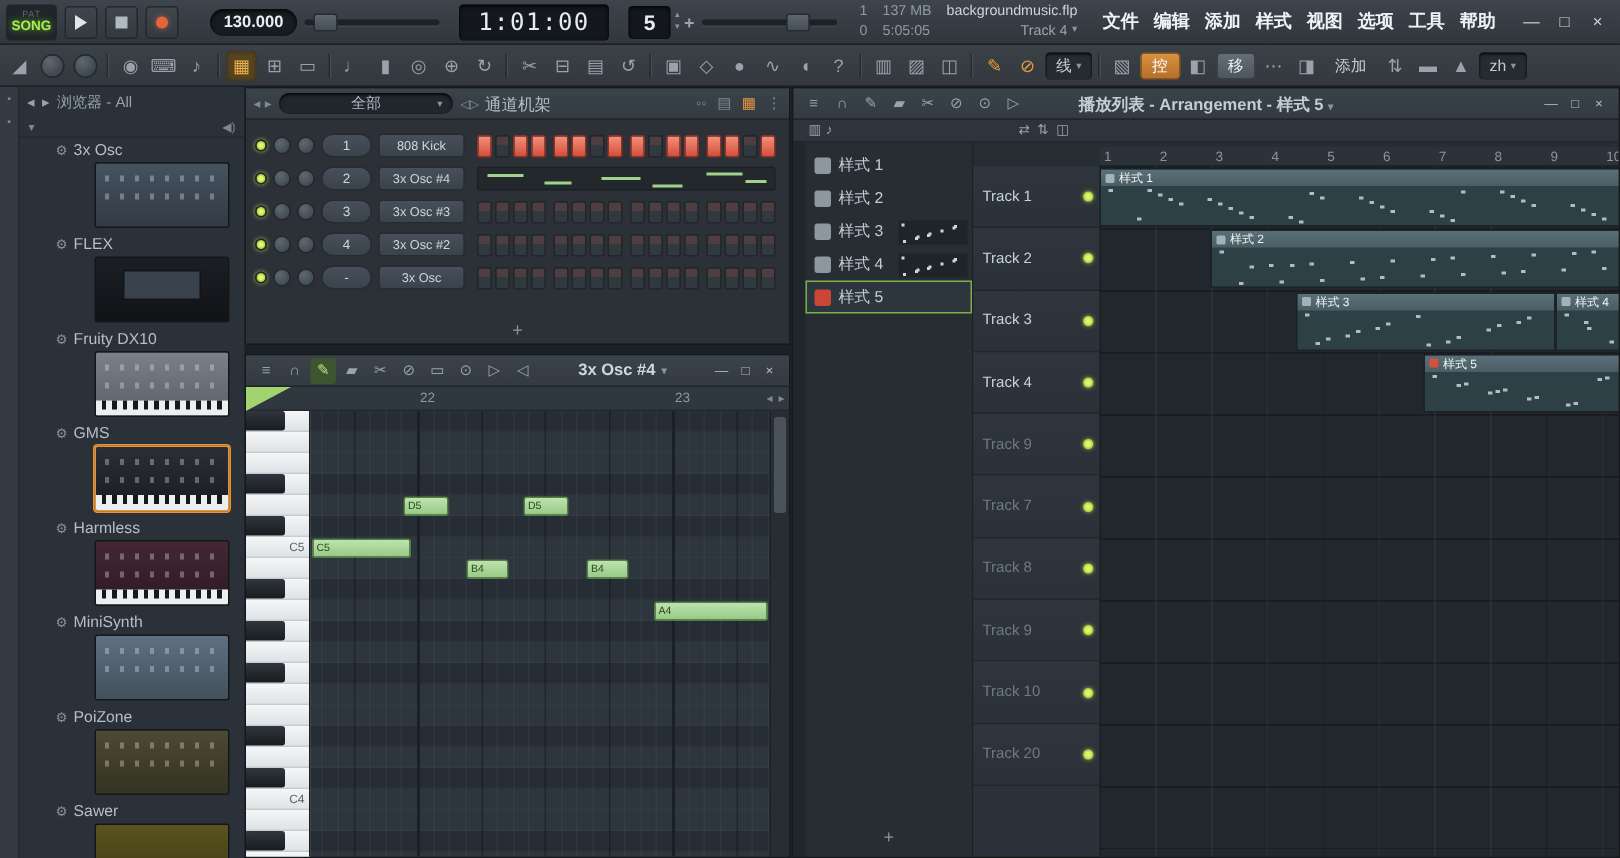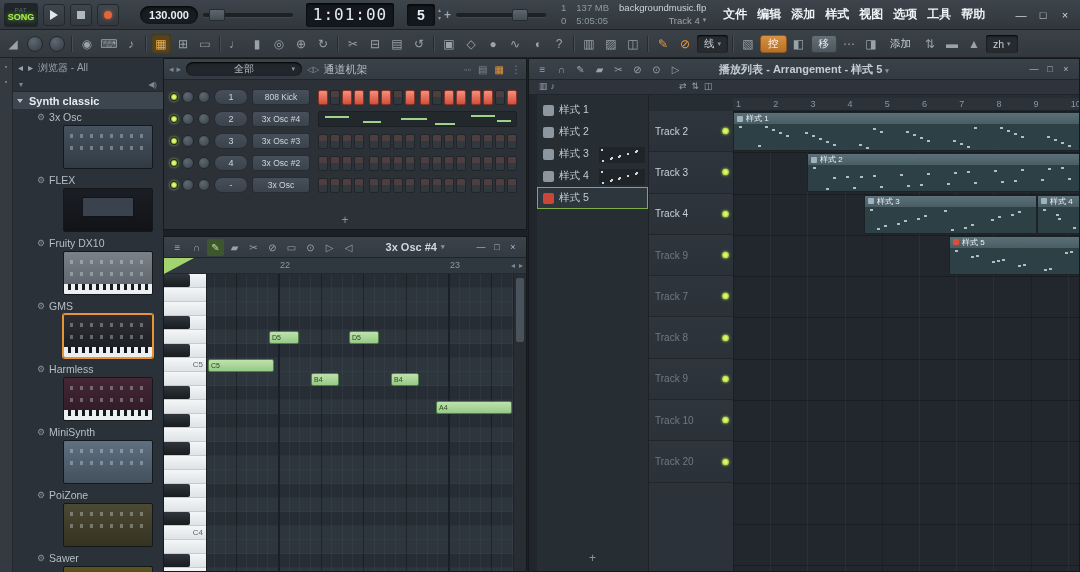--- a/index.html
+++ b/index.html
@@ -19,21 +19,21 @@
 .play-glyph{width:0;height:0;border-left:8px solid #dfe7ec;border-top:5px solid transparent;border-bottom:5px solid transparent;}
 .stop-glyph{width:8px;height:8px;background:#aeb9c2;}
 .rec-glyph{width:8px;height:8px;border-radius:50%;background:#e2653c;box-shadow:0 0 4px rgba(230,110,60,.7);}
 .tempo{margin-left:16px;width:58px;height:18px;background:#171c20;border-radius:9px;display:flex;align-items:center;
        justify-content:center;color:#e8eef3;font-weight:bold;font-size:11px;box-shadow:inset 0 1px 3px #000;flex:none;}
 .slider{position:relative;width:90px;height:18px;flex:none;}
 .slider::before{content:"";position:absolute;left:0;right:0;top:7px;height:4px;background:#1c2125;border-radius:2px;
                 box-shadow:0 1px 0 rgba(255,255,255,.06);}
 .slider-thumb{position:absolute;top:3px;width:16px;height:12px;background:linear-gradient(#5d6770,#454e56);
               border:1px solid #272c30;border-radius:2px;}
-.time{margin-left:8px;width:88px;height:24px;background:#14181c;border-radius:3px;display:flex;align-items:center;
+.time{margin-left:8px;width:100px;height:24px;background:#14181c;border-radius:3px;display:flex;align-items:center;
       justify-content:center;font-family:"DejaVu Sans Mono",monospace;font-size:16px;color:#e6edf2;letter-spacing:1px;
       box-shadow:inset 0 1px 3px #000;flex:none;}
 .pattern-sel{margin-left:8px;display:flex;align-items:center;gap:3px;flex:none;}
 .pat-num{width:28px;height:22px;background:#14181c;border-radius:3px;display:flex;align-items:center;justify-content:center;
          font-size:14px;font-weight:bold;color:#e8eef3;box-shadow:inset 0 1px 3px #000;}
 .pat-arrows{display:flex;flex-direction:column;font-size:6px;color:#8a949d;line-height:1.2;}
 .pat-add{color:#9aa5ae;font-size:12px;font-weight:bold;}
 .stats{margin-left:10px;display:flex;gap:10px;font-size:9.5px;color:#8e99a3;line-height:1.35;flex:none;}
 .stats .col{display:flex;flex-direction:column;}
 .stats .r{text-align:right;}
@@ -326,23 +326,20 @@
         <div class="br-header">
           <span>◂</span>
           <span>▸</span>
           <span>浏览器 - All</span>
         </div>
         <div class="br-sub">
           <span>▾</span>
           <span class="spk">◀)</span>
         </div>
         <div class="br-tree" id="br-tree">
-          <div class="folder-row">
-            <span>Synth classic</span>
-          </div>
         <div class="plug-row">
               <span class="gear">⚙</span>
               <span>3x Osc</span>
             </div>
             <div class="thumb" style="background: linear-gradient(rgb(70, 82, 95), rgb(49, 59, 69));">
               <div class="thumb-dots"></div>
               <div class="thumb-dots second"></div>
             </div>
             <div class="plug-row">
               <span class="gear">⚙</span>
@@ -795,20 +792,24 @@
             </div>
           </div>
           <div class="pat-row selected">
             <div class="pico red"></div>
             <span class="plab">样式 5</span>
           </div>
           <div class="picker-add">+</div>
         </div>
       <div class="tracknames" id="tracknames">
           <div class="trk bright">
+            <span class="tname">Track 1</span>
+            <div class="tled"></div>
+          </div>
+          <div class="trk bright">
             <span class="tname">Track 2</span>
             <div class="tled"></div>
           </div>
           <div class="trk bright">
             <span class="tname">Track 3</span>
             <div class="tled"></div>
           </div>
           <div class="trk bright">
             <span class="tname">Track 4</span>
             <div class="tled"></div>

